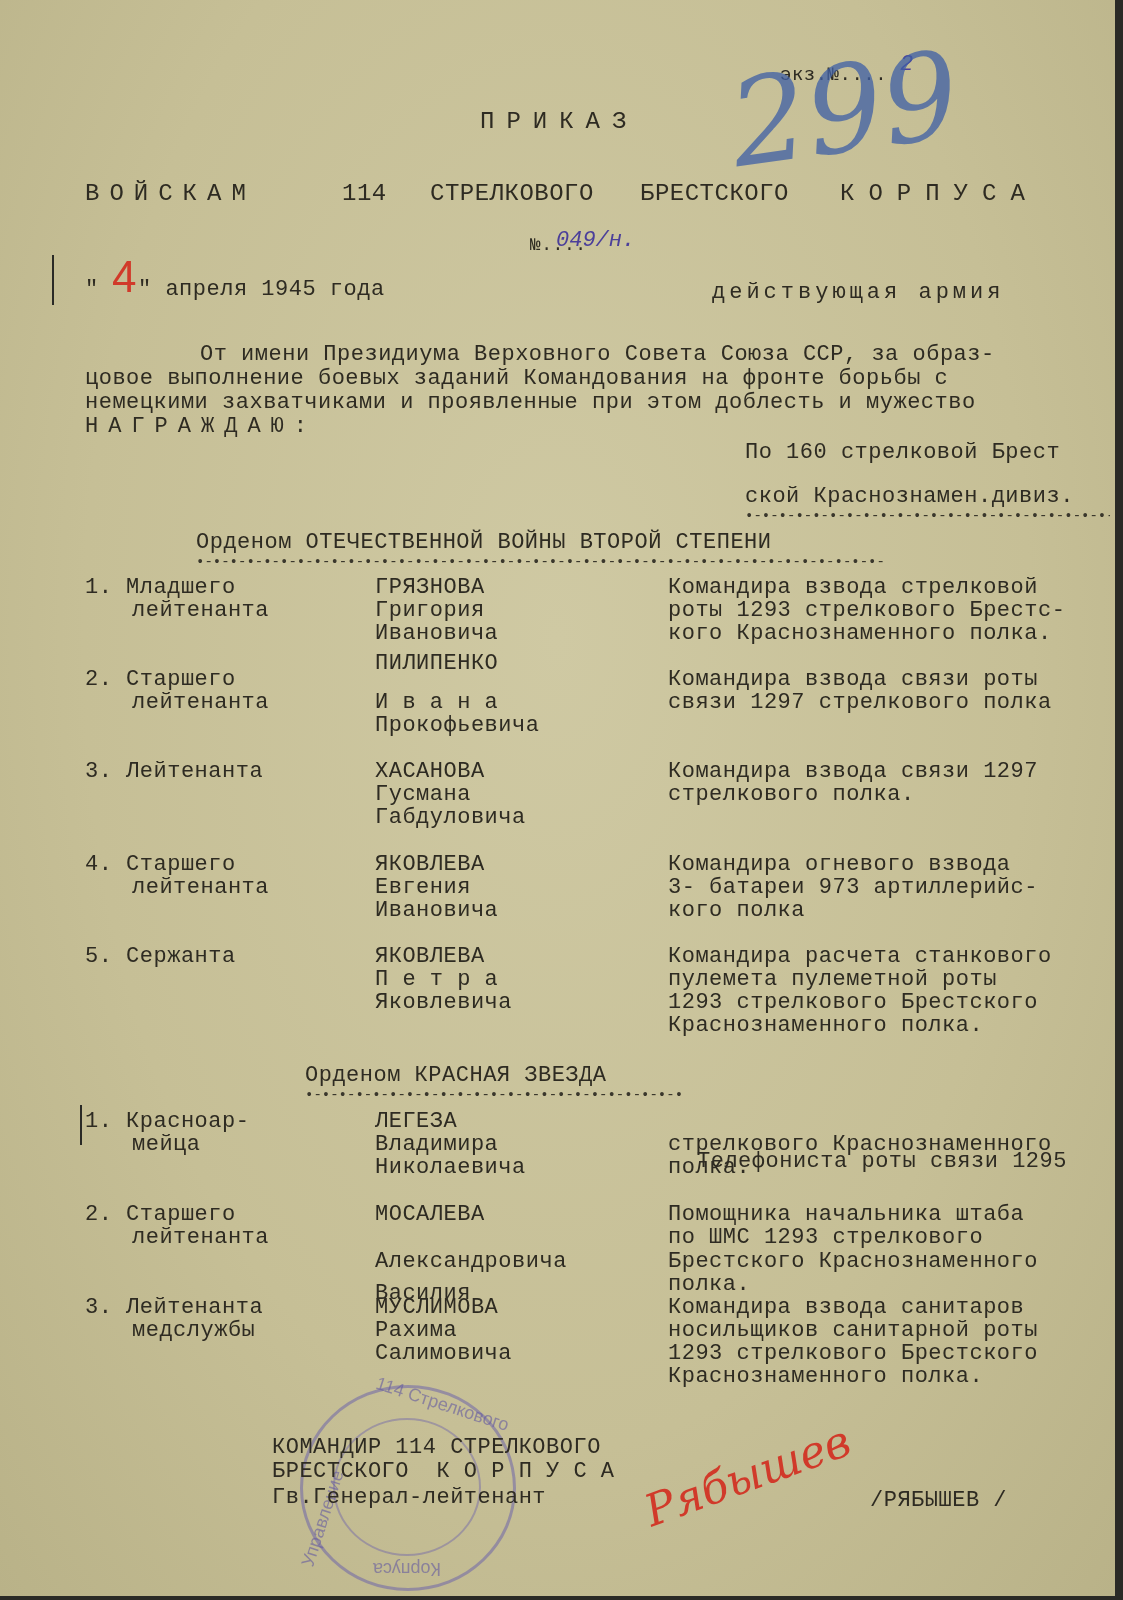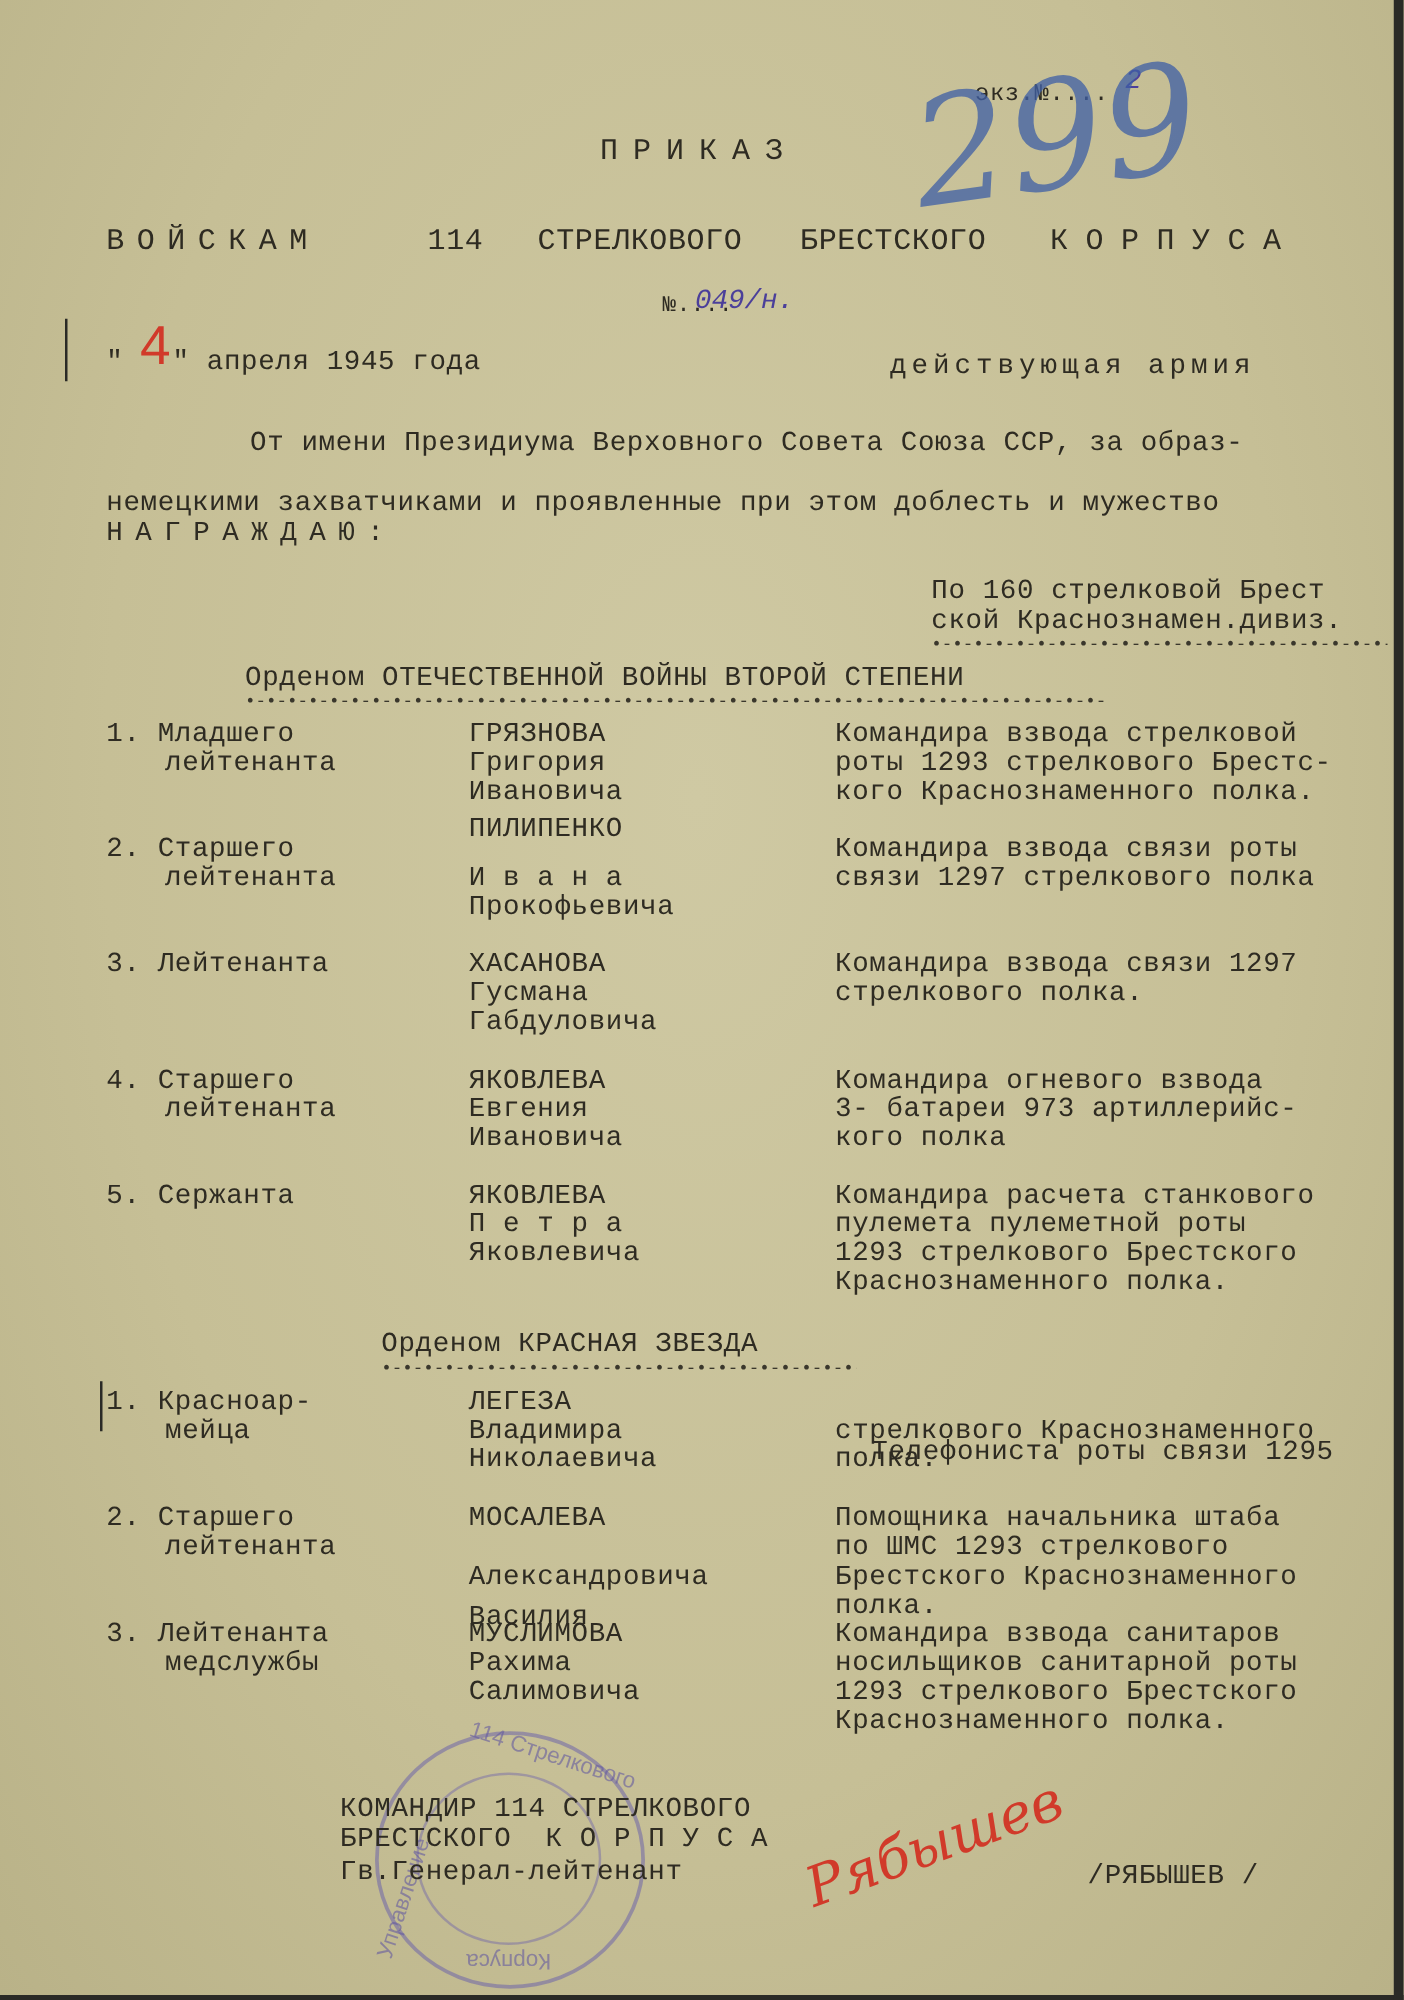--- a/index.html
+++ b/index.html
@@ -62,24 +62,25 @@
 
   <div class="abs t" style="left:530px; top:235px; font-size:18px;">№....</div>
   <div class="abs violet" style="left:556px; top:228px; font-size:22px;">049/н.</div>
 
   <div class="abs t" style="left:85px; top:277px;">"</div>
   <div class="abs red" style="left:112px; top:252px; font-size:44px; font-family:'Liberation Sans', sans-serif;">4</div>
   <div class="abs t" style="left:138px; top:277px;">" апреля 1945 года</div>
   <div class="abs t" style="left:200px; top:342px;">От имени Президиума Верховного Совета Союза ССР, за образ-</div>
 
   <div class="abs t sp2" style="left:712px; top:280px; letter-spacing:4px;">действующая армия</div>
+  <div class="abs t" style="left:85px; top:366px;">цовое выполнение боевых заданий Командования на фронте борьбы с</div>
   <div class="abs t" style="left:85px; top:390px;">немецкими захватчиками и проявленные при этом доблесть и мужество</div>
   <div class="abs t sp" style="left:85px; top:414px;">НАГРАЖДАЮ:</div>
 
-  <div class="abs t" style="left:745px; top:460px;">По 160 стрелковой Брест</div>
+  <div class="abs t" style="left:745px; top:440px;">По 160 стрелковой Брест</div>
   <div class="abs t" style="left:745px; top:484px;">ской Краснознамен.дивиз.</div>
   <div class="dots" style="left:745px; top:508px; width:365px;">•-•-•-•-•-•-•-•-•-•-•-•-•-•-•-•-•-•-•-•-•-•-•-•-•-•-•-•-•-•-•-•-•-•-•-•-•-•-•-•</div>
 
   <div class="abs t" style="left:196px; top:530px;">Орденом ОТЕЧЕСТВЕННОЙ ВОЙНЫ ВТОРОЙ СТЕПЕНИ</div>
   <div class="dots" style="left:196px; top:554px; width:690px;">•-•-•-•-•-•-•-•-•-•-•-•-•-•-•-•-•-•-•-•-•-•-•-•-•-•-•-•-•-•-•-•-•-•-•-•-•-•-•-•-•-•-•-•-•-•-•-•-•-•-•-•-•-•-•-•-•-•-•-•-•-•-•-•-•-•-•-•-•-•-•-•-•-•-•</div>
 
   <div>
     <div class="abs t col1 line" style="top:576px;"><span>1.</span> <span>Младшего</span></div>
     <div class="abs t line" style="left:132px; top:599px;">лейтенанта</div>
     <div class="abs t col2 line" style="top:576px;">ГРЯЗНОВА</div>

